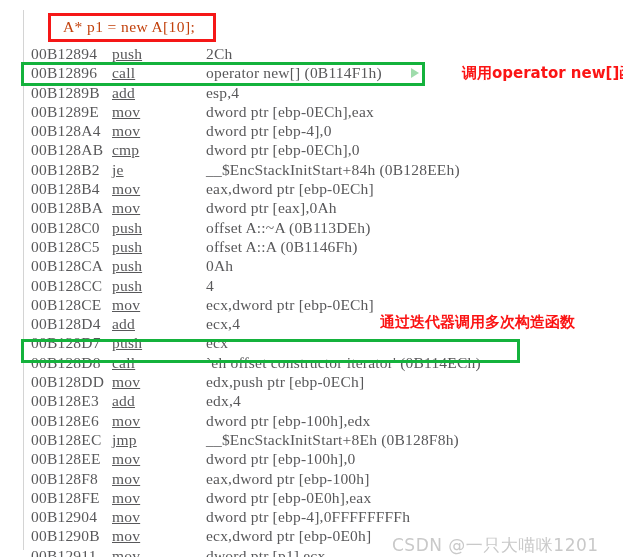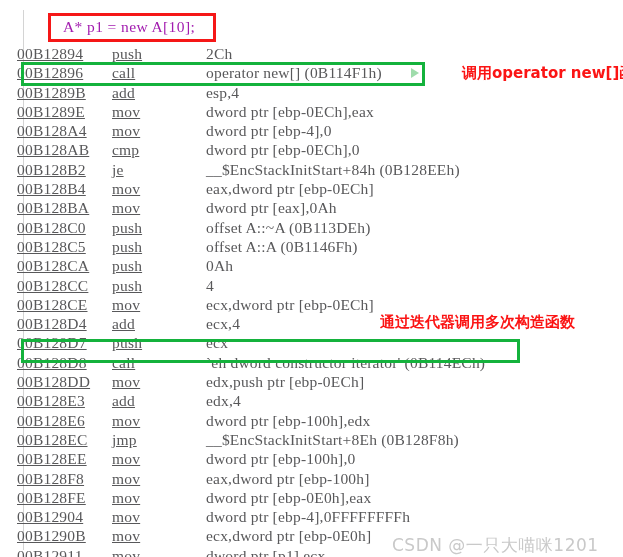--- a/index.html
+++ b/index.html
@@ -34,21 +34,21 @@
     height: 540px;
     background: #d4d4d4;
   }
 
   
   #source-line {
     position: absolute;
     left: 63px;
     top: 18px;
     font-size: 15.5px;
-    color: #a21caf;
+    color: #c2410c;
     letter-spacing: 0.4px;
     white-space: pre;
   }
 
   
   #rows {
     position: absolute;
     left: 0;
     top: 44px;
     width: 623px;
@@ -57,23 +57,22 @@
     position: relative;
     height: 19.3px;
     line-height: 19.3px;
     white-space: pre;
     font-size: 15.5px;
     color: #58585a;
     letter-spacing: 0.2px;
   }
   .addr {
     position: absolute;
-    left: 17px;
-    top: 0;
-    text-decoration: underline;
+    left: 31px;
+    top: 0;
   }
   .mnem {
     position: absolute;
     left: 112px;
     top: 0;
     text-decoration: underline;
   }
   .oper {
     position: absolute;
     left: 206px;
@@ -164,21 +163,21 @@
       <div class="row"><span class="addr">00B128B2</span><span class="mnem">je</span><span class="oper">__$EncStackInitStart+84h (0B128EEh)</span></div>
       <div class="row"><span class="addr">00B128B4</span><span class="mnem">mov</span><span class="oper">eax,dword ptr [ebp-0ECh]</span></div>
       <div class="row"><span class="addr">00B128BA</span><span class="mnem">mov</span><span class="oper">dword ptr [eax],0Ah</span></div>
       <div class="row"><span class="addr">00B128C0</span><span class="mnem">push</span><span class="oper">offset A::~A (0B113DEh)</span></div>
       <div class="row"><span class="addr">00B128C5</span><span class="mnem">push</span><span class="oper">offset A::A (0B1146Fh)</span></div>
       <div class="row"><span class="addr">00B128CA</span><span class="mnem">push</span><span class="oper">0Ah</span></div>
       <div class="row"><span class="addr">00B128CC</span><span class="mnem">push</span><span class="oper">4</span></div>
       <div class="row"><span class="addr">00B128CE</span><span class="mnem">mov</span><span class="oper">ecx,dword ptr [ebp-0ECh]</span></div>
       <div class="row"><span class="addr">00B128D4</span><span class="mnem">add</span><span class="oper">ecx,4</span></div>
       <div class="row"><span class="addr">00B128D7</span><span class="mnem">push</span><span class="oper">ecx</span></div>
-      <div class="row"><span class="addr">00B128D8</span><span class="mnem">call</span><span class="oper">`eh dword constructor iterator' (0B114ECh)</span></div>
+      <div class="row"><span class="addr">00B128D8</span><span class="mnem">call</span><span class="oper">`eh offset constructor iterator' (0B114ECh)</span></div>
       <div class="row"><span class="addr">00B128DD</span><span class="mnem">mov</span><span class="oper">edx,push ptr [ebp-0ECh]</span></div>
       <div class="row"><span class="addr">00B128E3</span><span class="mnem">add</span><span class="oper">edx,4</span></div>
       <div class="row"><span class="addr">00B128E6</span><span class="mnem">mov</span><span class="oper">dword ptr [ebp-100h],edx</span></div>
       <div class="row"><span class="addr">00B128EC</span><span class="mnem">jmp</span><span class="oper">__$EncStackInitStart+8Eh (0B128F8h)</span></div>
       <div class="row"><span class="addr">00B128EE</span><span class="mnem">mov</span><span class="oper">dword ptr [ebp-100h],0</span></div>
       <div class="row"><span class="addr">00B128F8</span><span class="mnem">mov</span><span class="oper">eax,dword ptr [ebp-100h]</span></div>
       <div class="row"><span class="addr">00B128FE</span><span class="mnem">mov</span><span class="oper">dword ptr [ebp-0E0h],eax</span></div>
       <div class="row"><span class="addr">00B12904</span><span class="mnem">mov</span><span class="oper">dword ptr [ebp-4],0FFFFFFFFh</span></div>
       <div class="row"><span class="addr">00B1290B</span><span class="mnem">mov</span><span class="oper">ecx,dword ptr [ebp-0E0h]</span></div>
       <div class="row"><span class="addr">00B12911</span><span class="mnem">mov</span><span class="oper">dword ptr [p1],ecx</span></div>

